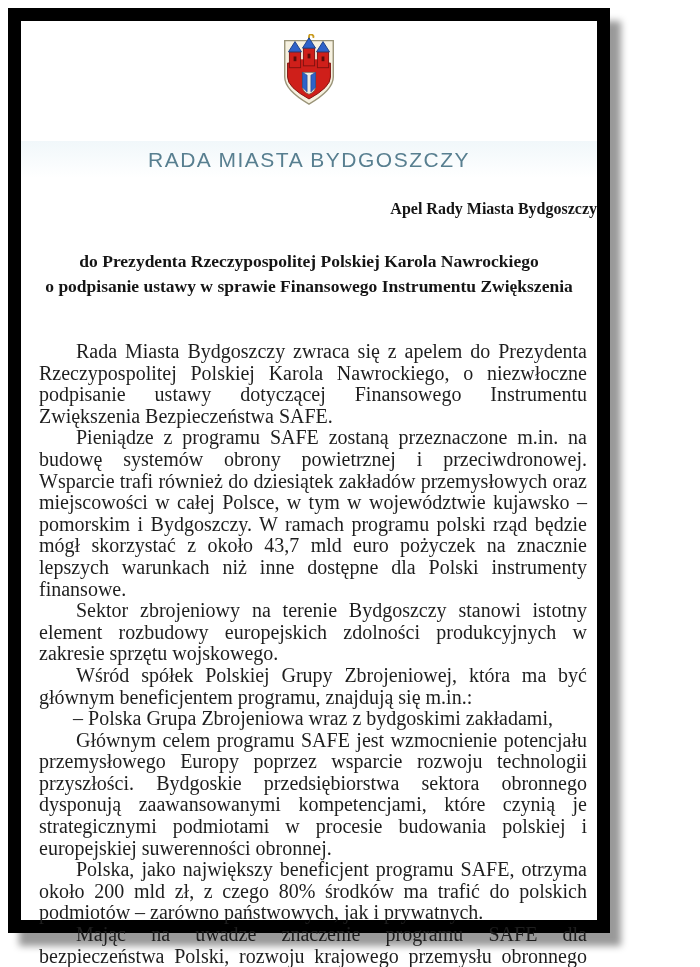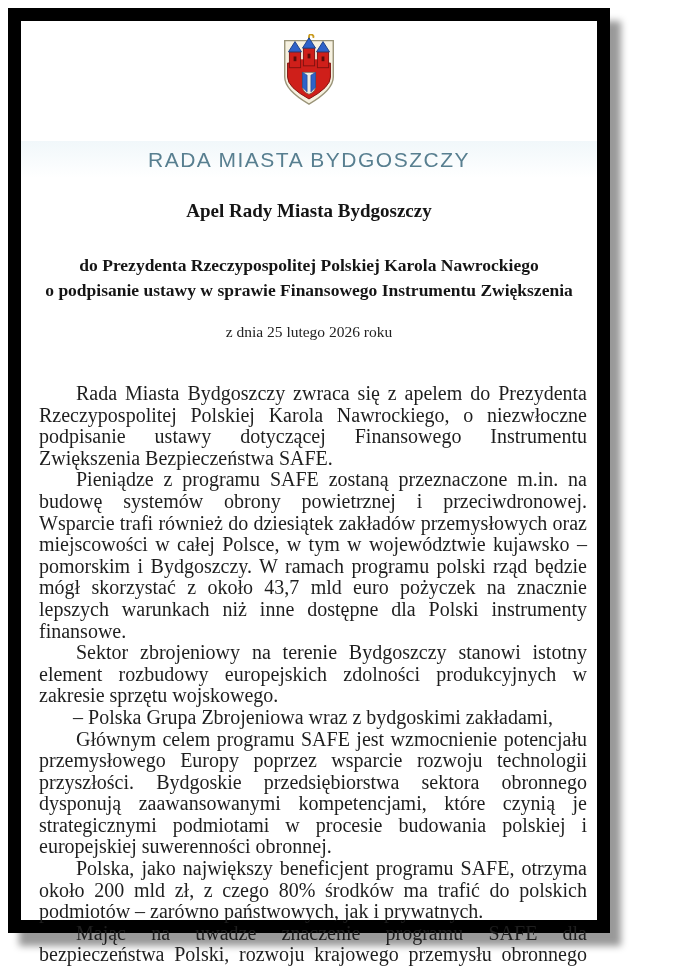--- a/index.html
+++ b/index.html
@@ -27,22 +27,22 @@
     text-align: center;
     font-family: "Liberation Sans", sans-serif;
     font-size: 21px;
     letter-spacing: 1.5px;
     color: #587f90;
     padding: 7px 0 6px;
     background: linear-gradient(180deg, rgba(214,233,241,0.35), rgba(255,255,255,0));
   }
   .main-title {
     margin-top: 22px;
-    text-align: center;
-    font-size: 19px;
+    text-align: right;
+    font-size: 16px;
     font-weight: bold;
     color: #151515;
   }
   .subtitle {
     margin-top: 31px;
     text-align: center;
     font-size: 17.5px;
     font-weight: bold;
     line-height: 25px;
     color: #151515;
@@ -101,25 +101,25 @@
 
   <div class="org-header">RADA MIASTA BYDGOSZCZY</div>
 
   <div class="main-title">Apel Rady Miasta Bydgoszczy</div>
 
   <div class="subtitle">
     <div>do Prezydenta Rzeczypospolitej Polskiej Karola Nawrockiego</div>
     <div>o podpisanie ustawy w sprawie Finansowego Instrumentu Zwiększenia</div>
   </div>
 
-  <div class="date-line">z dnia 25 lutego 2026 roku</div>
 
   <div class="doc-body">
       <p class="para">Rada Miasta Bydgoszczy zwraca się z apelem do Prezydenta Rzeczypospolitej Polskiej Karola Nawrockiego, o niezwłoczne podpisanie ustawy dotyczącej Finansowego Instrumentu Zwiększenia Bezpieczeństwa SAFE.</p>
       <p class="para">Pieniądze z programu SAFE zostaną przeznaczone m.in. na budowę systemów obrony powietrznej i przeciwdronowej. Wsparcie trafi również do dziesiątek zakładów przemysłowych oraz miejscowości w całej Polsce, w tym w województwie kujawsko – pomorskim i Bydgoszczy. W ramach programu polski rząd będzie mógł skorzystać z około 43,7 mld euro pożyczek na znacznie lepszych warunkach niż inne dostępne dla Polski instrumenty finansowe.</p>
       <p class="para">Sektor zbrojeniowy na terenie Bydgoszczy stanowi istotny element rozbudowy europejskich zdolności produkcyjnych w zakresie sprzętu wojskowego.</p>
+      <p class="para">Wśród spółek Polskiej Grupy Zbrojeniowej, która ma być głównym beneficjentem programu, znajdują się m.in.:</p>
       <p class="list-item">– Polska Grupa Zbrojeniowa wraz z bydgoskimi zakładami,</p>
       <p class="para">Głównym celem programu SAFE jest wzmocnienie potencjału przemysłowego Europy poprzez wsparcie rozwoju technologii przyszłości. Bydgoskie przedsiębiorstwa sektora obronnego dysponują zaawansowanymi kompetencjami, które czynią je strategicznymi podmiotami w procesie budowania polskiej i europejskiej suwerenności obronnej.</p>
       <p class="para">Polska, jako największy beneficjent programu SAFE, otrzyma około 200 mld zł, z czego 80% środków ma trafić do polskich podmiotów – zarówno państwowych, jak i prywatnych.</p>
       <p class="para">Mając na uwadze znaczenie programu SAFE dla bezpieczeństwa Polski, rozwoju krajowego przemysłu obronnego oraz wzmocnienia potencjału gospodarczego polskich miast, w tym Bydgoszczy, Rada Miasta Bydgoszczy zwraca się z apelem o podpisanie ustawy oraz umożliwienie jej niezwłocznego wejścia w życie.</p>
     </div>
 
 </div>
 
 </body></html>

